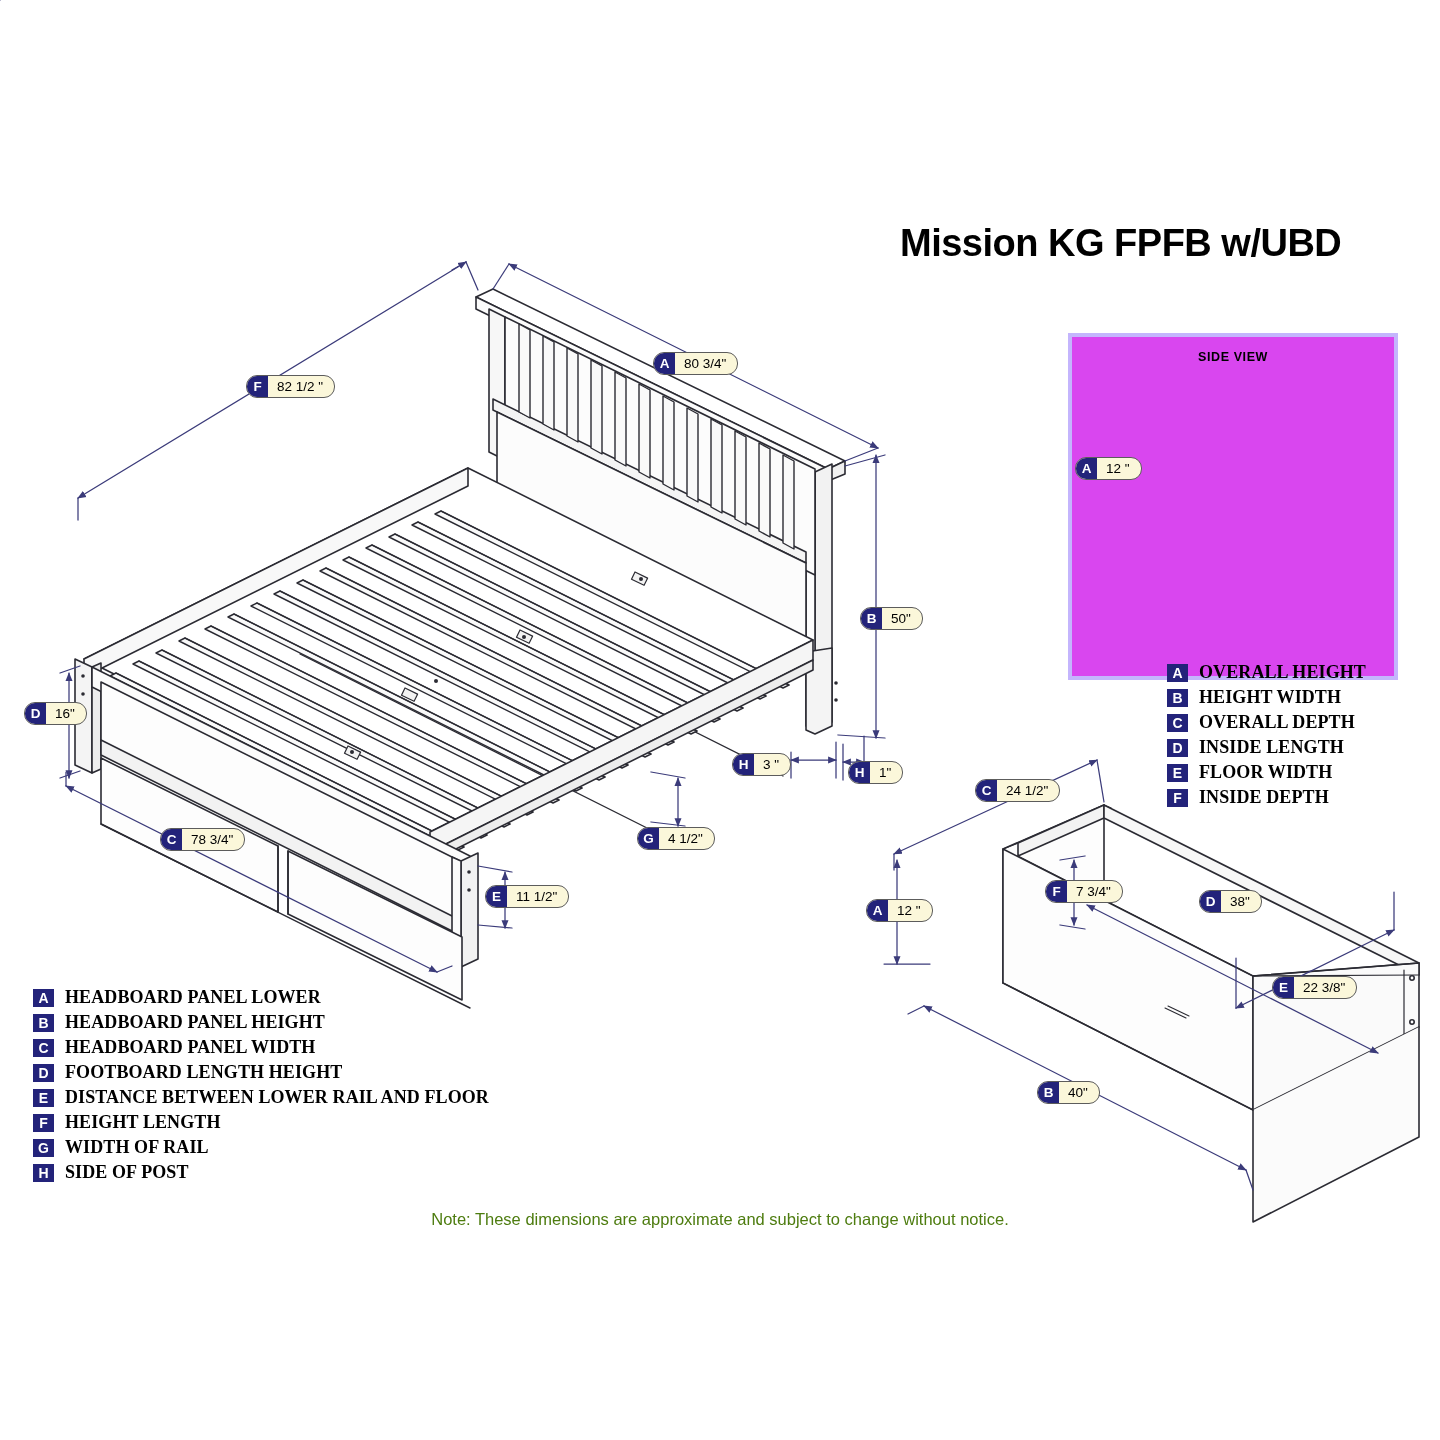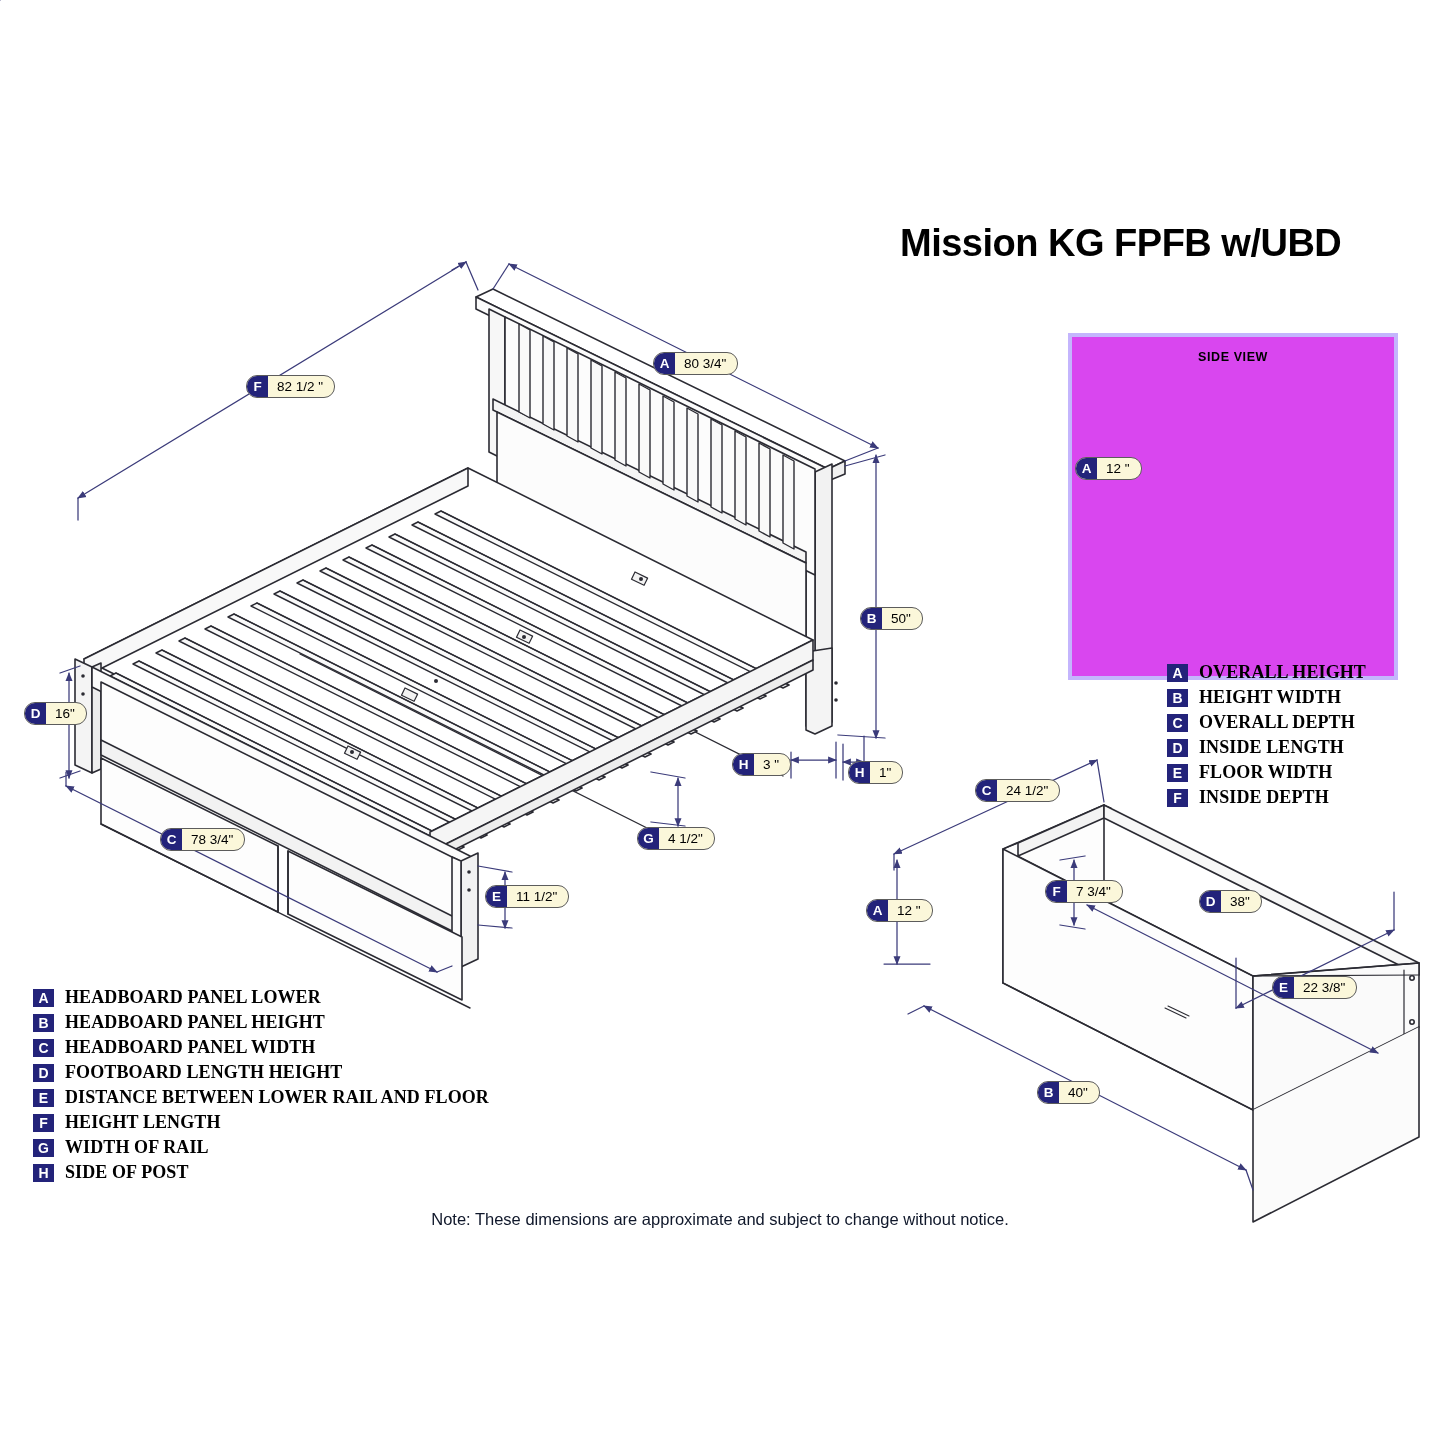--- a/index.html
+++ b/index.html
@@ -134,21 +134,21 @@
 
   
   .footnote {
     position: absolute;
     left: 0;
     top: 1210px;
     width: 1440px;
     text-align: center;
     font-size: 16.5px;
     font-family: "Liberation Sans", sans-serif;
-    color: #0f172a;
+    color: #4d7c0f;
   }
 </style>
 </head>
 <body>
 
 <div id="stage">
 
   <svg class="drawing" viewBox="0 0 1440 1440">
     <defs>
       <marker id="arrEnd" viewBox="0 0 10 10" refX="9" refY="5" markerWidth="7" markerHeight="7" orient="auto-start-reverse">

